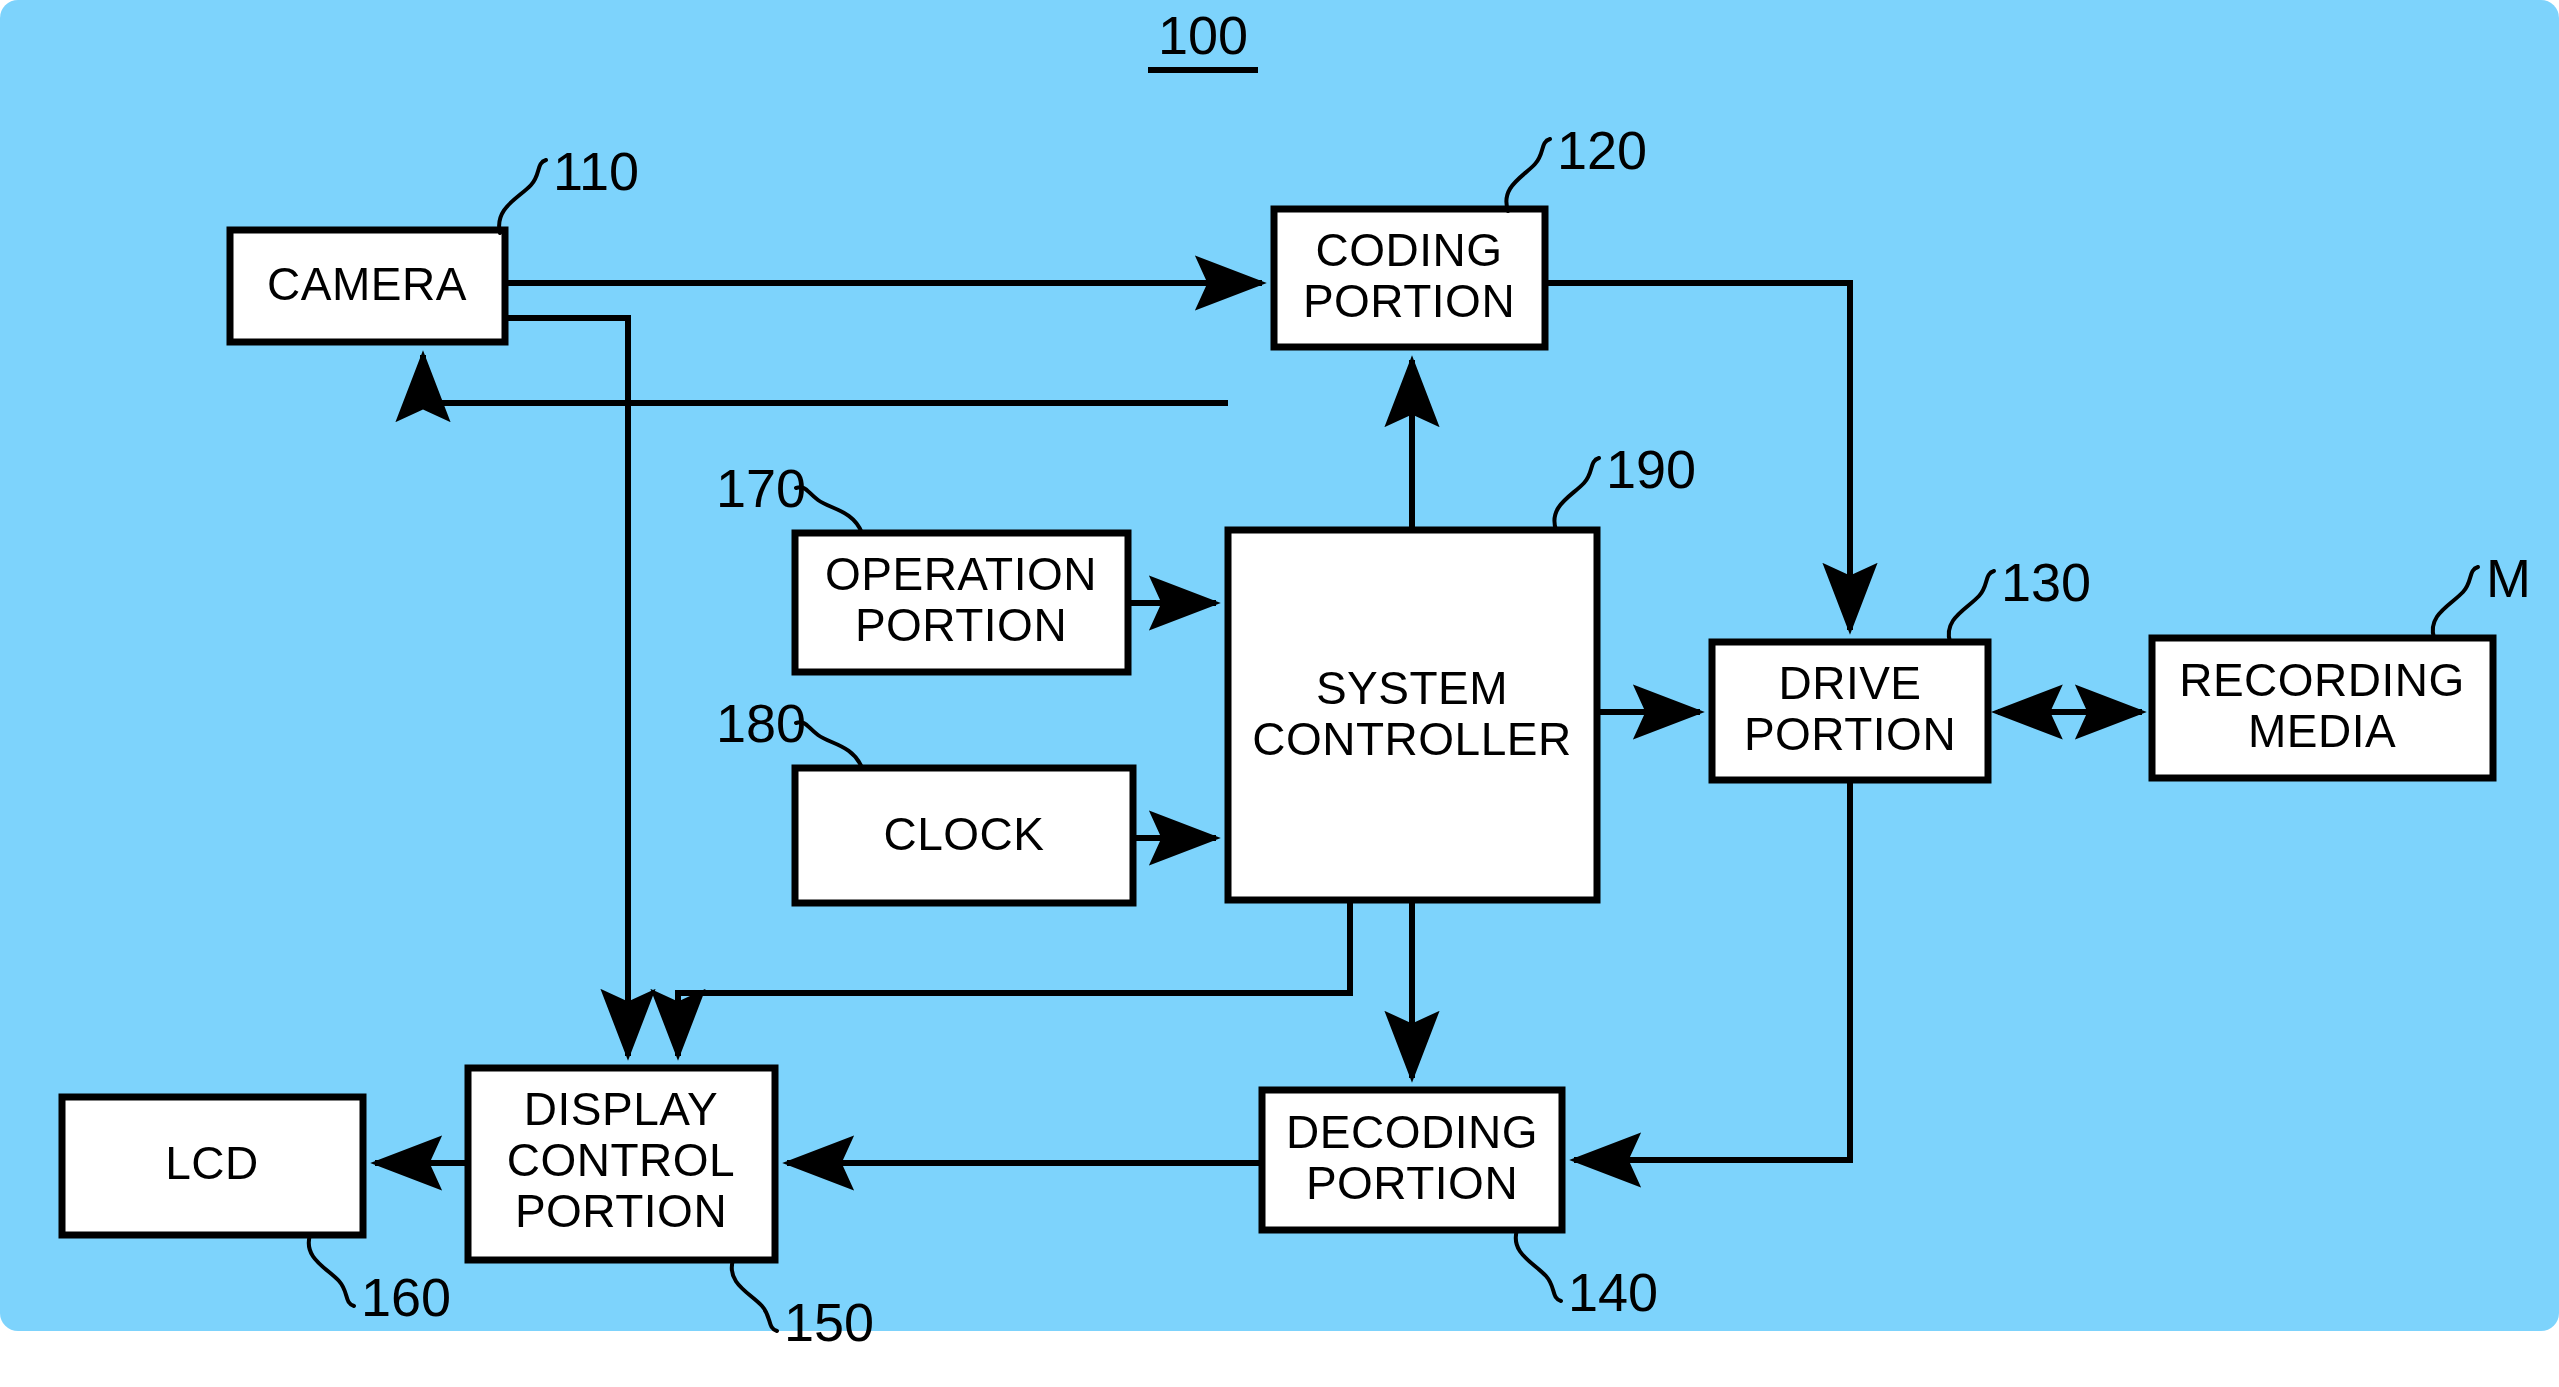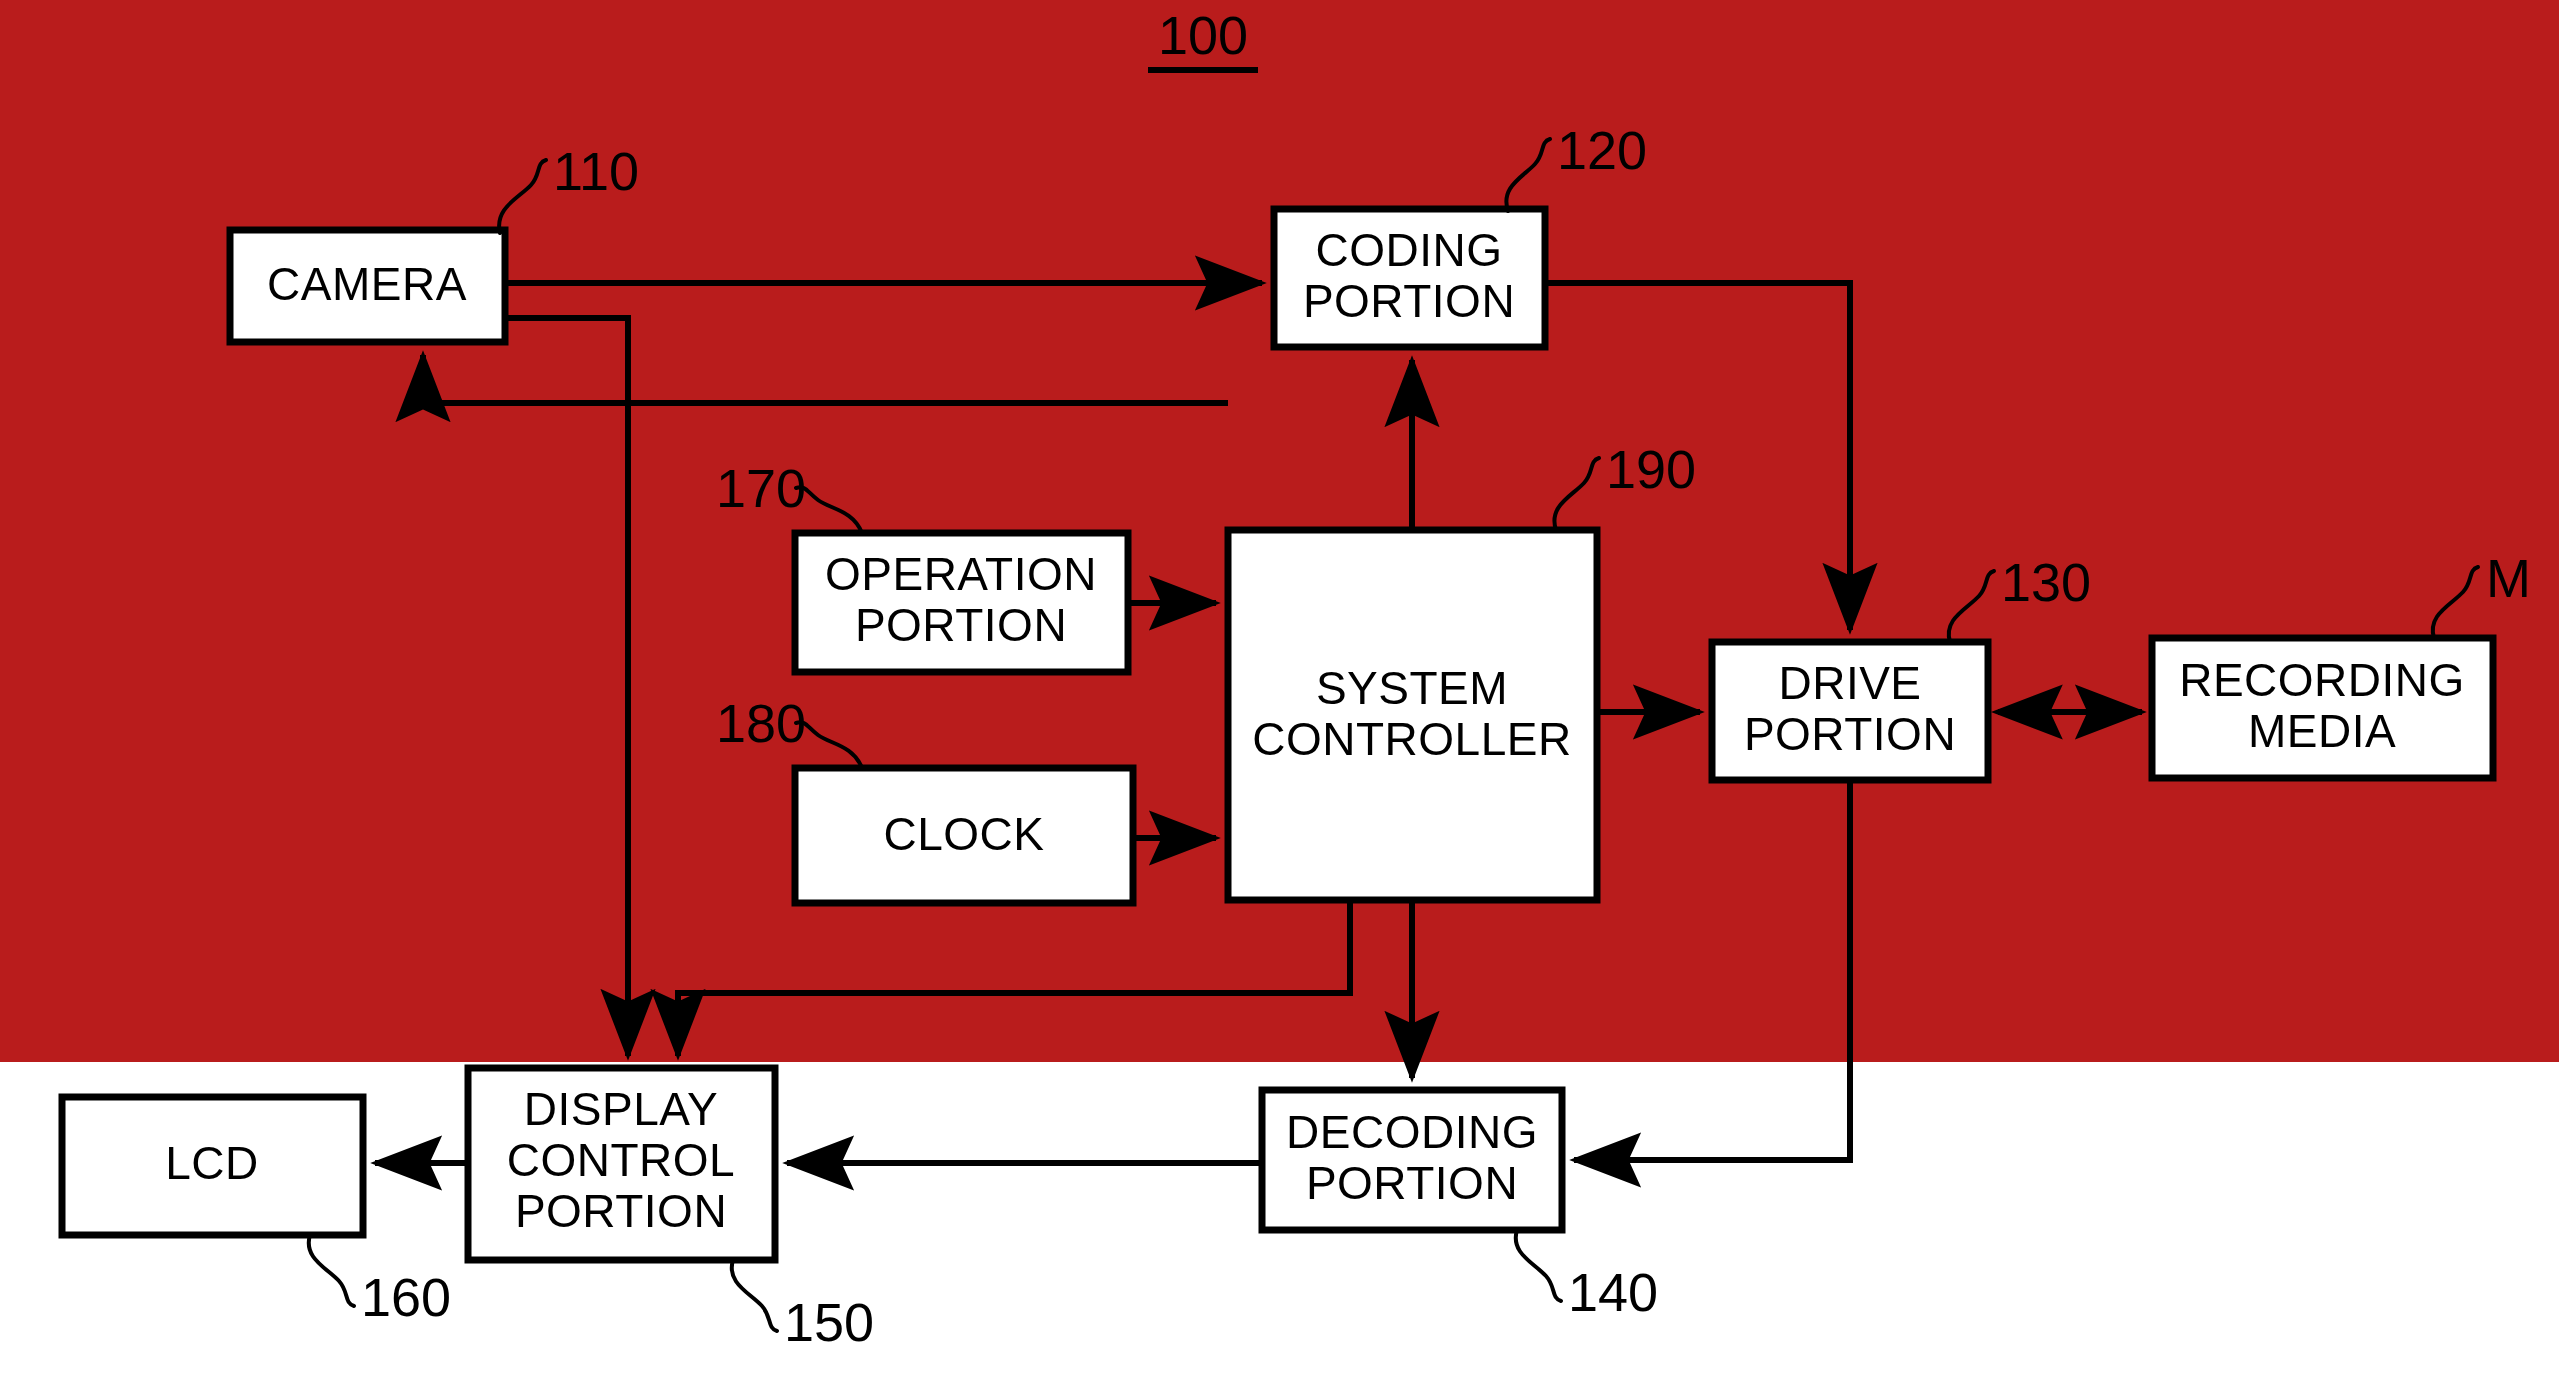--- a/index.html
+++ b/index.html
@@ -9,22 +9,23 @@
   }
   body {
     width: 2559px;
     height: 1387px;
     font-family: "Liberation Sans", sans-serif;
     overflow: hidden;
   }
   #diagram-root {
     position: relative;
     width: 2559px;
-    height: 1062px;
-    background: #b91c1c;
+    height: 1331px;
+    background: #7dd3fc;
+    border-radius: 18px;
   }
   svg#figure {
     position: absolute;
     top: 0; left: 0;
     width: 2559px;
     height: 1387px;
     display: block;
   }
   .box-rect {
     fill: #ffffff;

